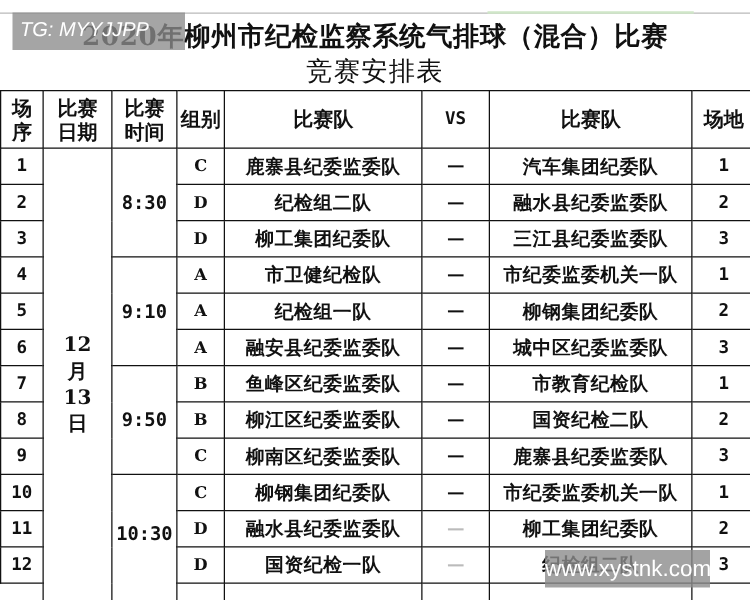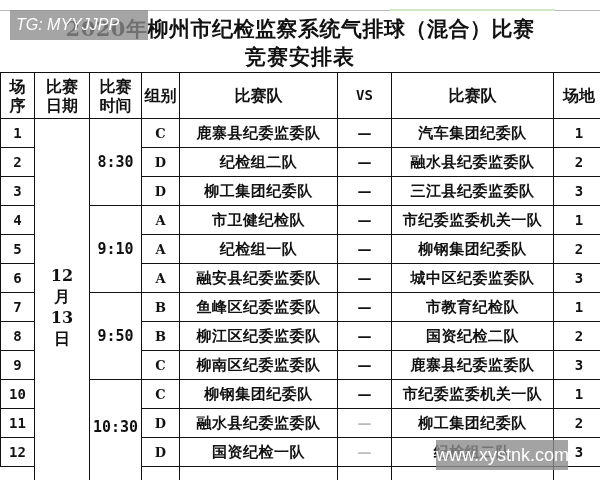--- a/index.html
+++ b/index.html
@@ -8,21 +8,21 @@
     position:relative; font-family:"DejaVu Serif","Liberation Serif",serif; color:#111;
   }
   .topline { position:absolute; left:0; top:10px; width:600px; height:1px; background:#b9b9b9; }
   .topgreen { position:absolute; left:390px; top:9px; width:165px; height:2px; background:#cfe6c8; }
   .title {
     position:absolute; left:0; top:16px; width:600px; text-align:center;
     font-size:21px; font-weight:bold; letter-spacing:0.5px; line-height:26px;
   }
   .subtitle {
     position:absolute; left:0; top:44px; width:600px; text-align:center;
-    font-size:21px; font-weight:bold; letter-spacing:1px; line-height:26px;
+    font-size:21px; font-weight:normal; letter-spacing:1px; line-height:26px;
   }
   table.sched {
     position:absolute; left:0; top:72px; border-collapse:collapse; table-layout:fixed;
     width:604px;
   }
   table.sched td, table.sched th {
     border:1.5px solid #111; text-align:center; vertical-align:middle;
     font-weight:bold; padding:0; overflow:hidden; white-space:nowrap;
   }
   th { font-size:16px; line-height:19px; height:45px; }

